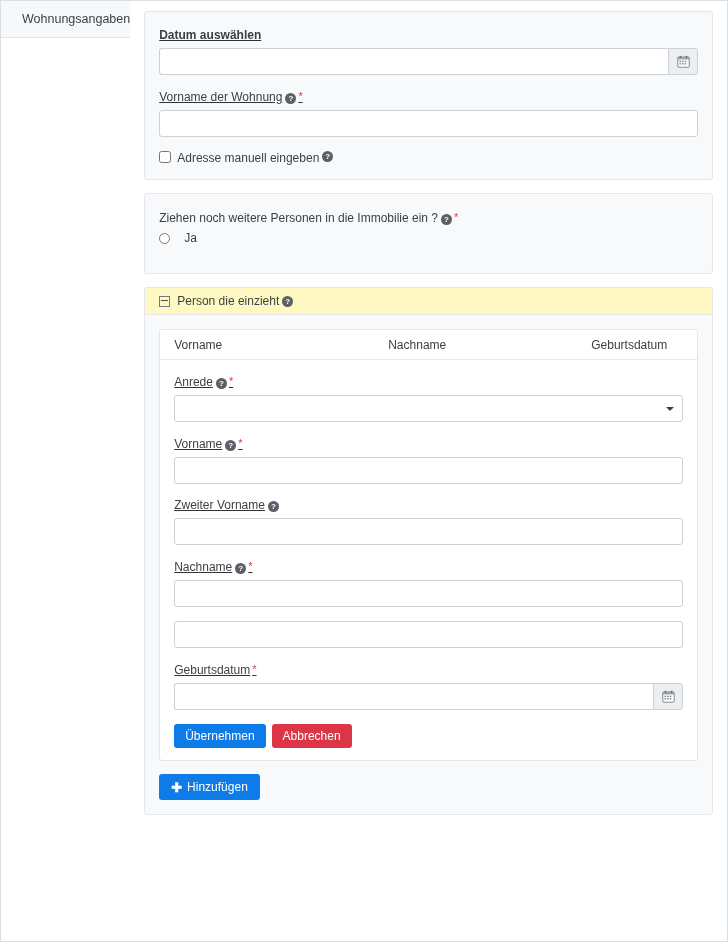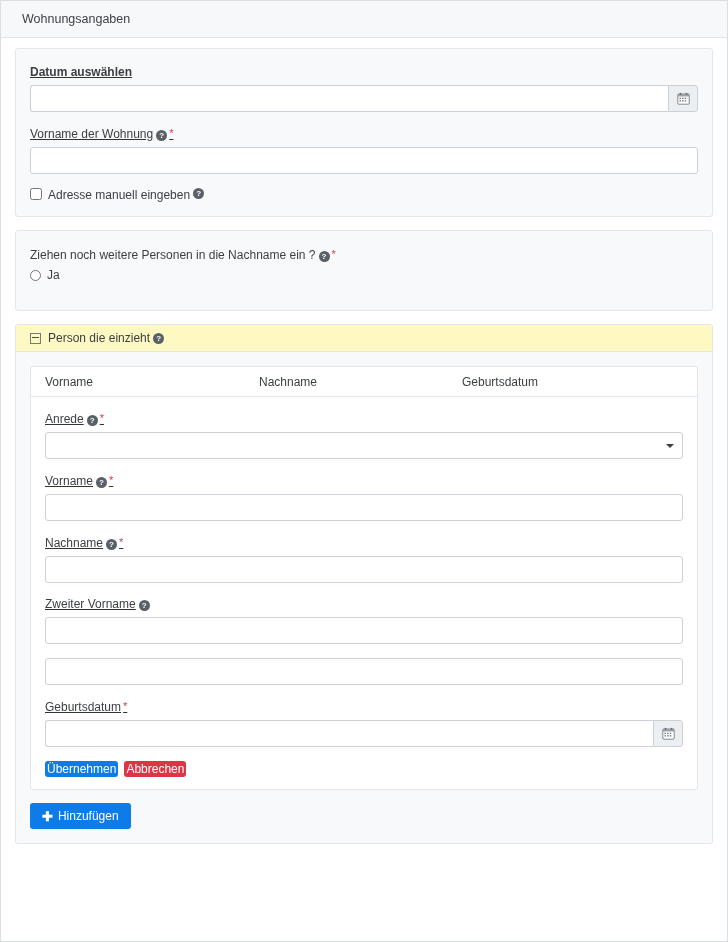--- a/index.html
+++ b/index.html
@@ -17,21 +17,21 @@
   }
 
   
   .window {
     box-sizing: border-box;
     width: 728px;
     height: 942px;
     border: 1px solid #dcdfe2;
     background: #ffffff;
     display: flex;
-    flex-direction: column;
+    flex-direction: row;
   }
   .window-header {
     box-sizing: border-box;
     height: 37px;
     flex: 0 0 37px;
     background: #f7f8fa;
     border-bottom: 1px solid #e2e5e8;
     display: flex;
     align-items: center;
     padding-left: 21px;
@@ -150,20 +150,21 @@
     height: 12px;
   }
 
   
   .radio-row {
     display: flex;
     align-items: center;
     font-size: 12px;
     color: #3b3f44;
     margin-top: 3px;
+    gap: 8px;
   }
   .radio-row input[type=radio] {
     margin: 0 6px 0 0;
     width: 11px;
     height: 11px;
   }
 
   
   .collapse-header {
     box-sizing: border-box;
@@ -256,22 +257,22 @@
 
   
   .btn-row { display: flex; margin-top: 14px; }
   .btn {
     box-sizing: border-box;
     border: none;
     border-radius: 3px;
     font-family: "Liberation Sans", sans-serif;
     font-size: 12px;
     color: #ffffff;
-    height: 16px;
-    padding: 0 2px;
+    height: 24px;
+    padding: 0 11px;
     cursor: pointer;
     display: inline-flex;
     align-items: center;
     justify-content: center;
   }
   .btn-primary { background: #0d7ce8; }
   .btn-danger  { background: #dc3545; margin-left: 6px; }
 
   .btn-add {
     height: 26px;
@@ -339,21 +340,21 @@
             <span class="help">?</span>
         </div>
 
       </div>
     </div>
 
     <div class="card spaced">
       <div class="card-section" style="padding-bottom:28px;">
 
         <div class="label">
-          <span>Ziehen noch weitere Personen in die Nachname ein ?</span><span class="help">?</span><span class="req">*</span>
+          <span>Ziehen noch weitere Personen in die Immobilie ein ?</span><span class="help">?</span><span class="req">*</span>
         </div>
 
         <div class="radio-row">
           <input type="radio" name="weitere-personen" style="">
           <span>Ja</span>
         </div>
 
       </div>
     </div>
 
@@ -390,28 +391,28 @@
 
             <div class="field">
               <label class="label">
                 <span>Vorname</span><span class="help">?</span><span class="req">*</span>
               </label>
               <input class="text" type="text" placeholder="" style="">
             </div>
 
             <div class="field">
               <label class="label">
-                <span>Nachname</span><span class="help">?</span><span class="req">*</span>
+                <span>Zweiter Vorname</span><span class="help">?</span>
               </label>
               <input class="text" type="text" placeholder="" style="">
             </div>
 
             <div class="field">
               <label class="label">
-                <span>Zweiter Vorname</span><span class="help">?</span>
+                <span>Nachname</span><span class="help">?</span><span class="req">*</span>
               </label>
               <input class="text" type="text" placeholder="" style="">
             </div>
 
             <div class="field">
               <input class="text" type="text" placeholder="" style="">
             </div>
 
             <div class="field">
               <label class="label">

